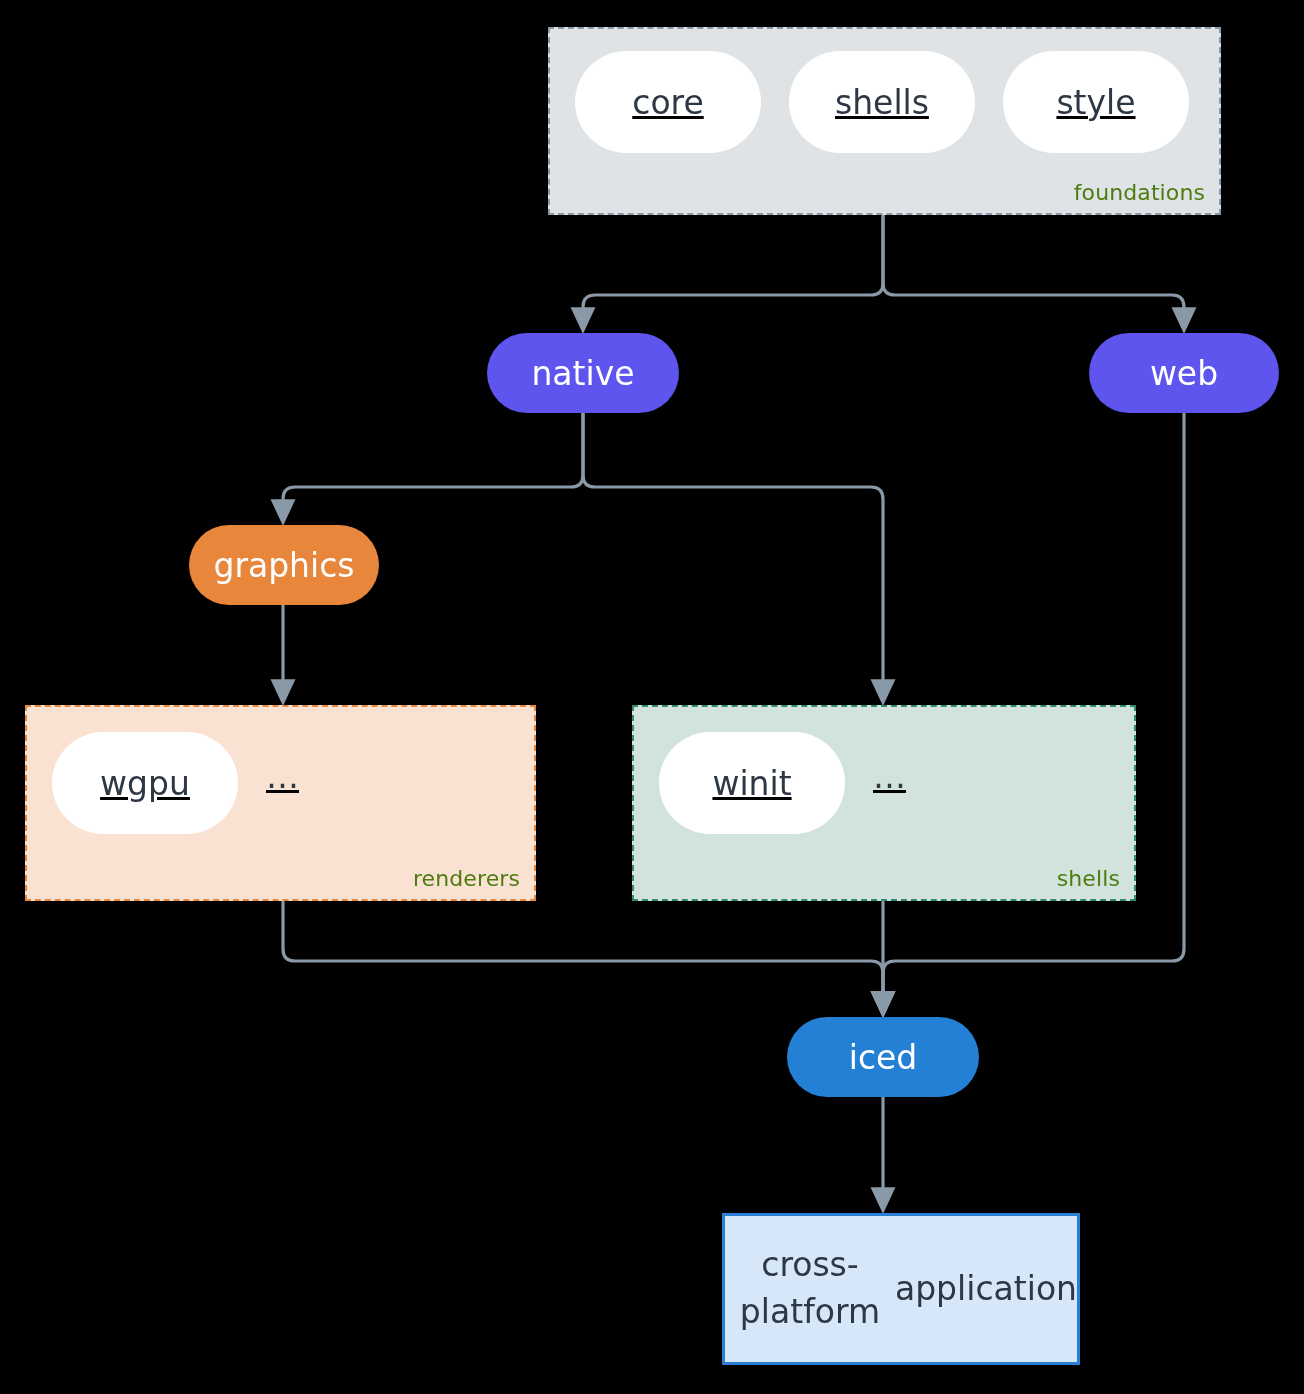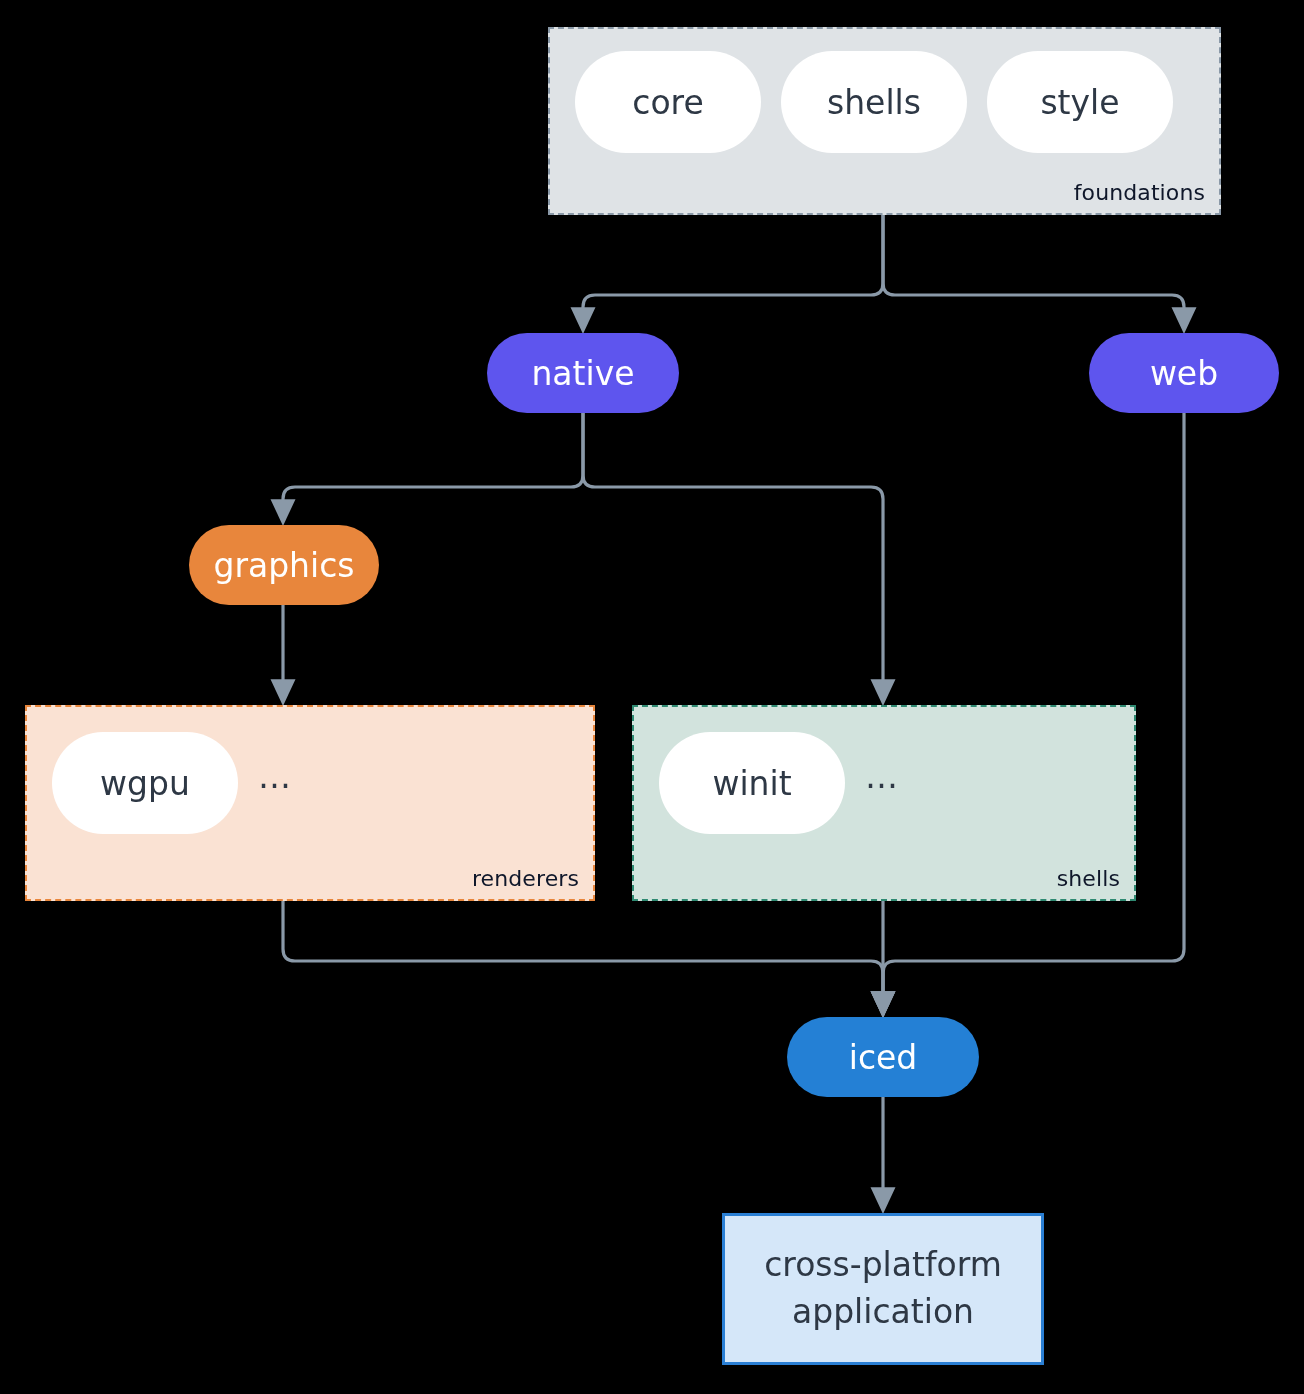--- a/index.html
+++ b/index.html
@@ -27,50 +27,51 @@
   
   .cluster {
     position: absolute;
     box-sizing: border-box;
   }
   .cluster-label {
     position: absolute;
     right: 14px;
     bottom: 8px;
     font-size: 22px;
-    color: #0f172a;
+    color: #4d7c0f;
     letter-spacing: 0.1px;
     white-space: nowrap;
   }
   .pill-row {
     position: absolute;
     display: flex;
     align-items: center;
-    gap: 20px;
+    gap: 28px;
+    text-decoration: underline;
   }
 
   
   #cluster-foundations {
     left: 548px;
     top: 27px;
     width: 673px;
     height: 188px;
     background: #DFE3E6;
     border: 2px dashed #8A99A8;
   }
   #cluster-foundations .pill-row {
     left: 25px;
     top: 22px;
   }
 
   
   #cluster-renderers {
     left: 25px;
     top: 705px;
-    width: 570px;
+    width: 511px;
     height: 196px;
     background: #FAE2D3;
     border: 2px dashed #E8863C;
   }
   #cluster-renderers .pill-row {
     left: 25px;
     top: 25px;
   }
 
   
@@ -146,27 +147,26 @@
     width: 192px;
     height: 80px;
     background: #2480D5;
   }
 
   
   #node-application {
     position: absolute;
     left: 722px;
     top: 1213px;
-    width: 322px;
+    width: 358px;
     height: 152px;
     background: #D5E7F9;
     border: 3px solid #2A7FD4;
     box-sizing: border-box;
     display: flex;
-    flex-direction: column;
     align-items: center;
     justify-content: center;
     color: #2E3845;
     font-size: 33px;
     line-height: 1.42;
     text-align: center;
   }
 </style>
 </head>
 <body>

